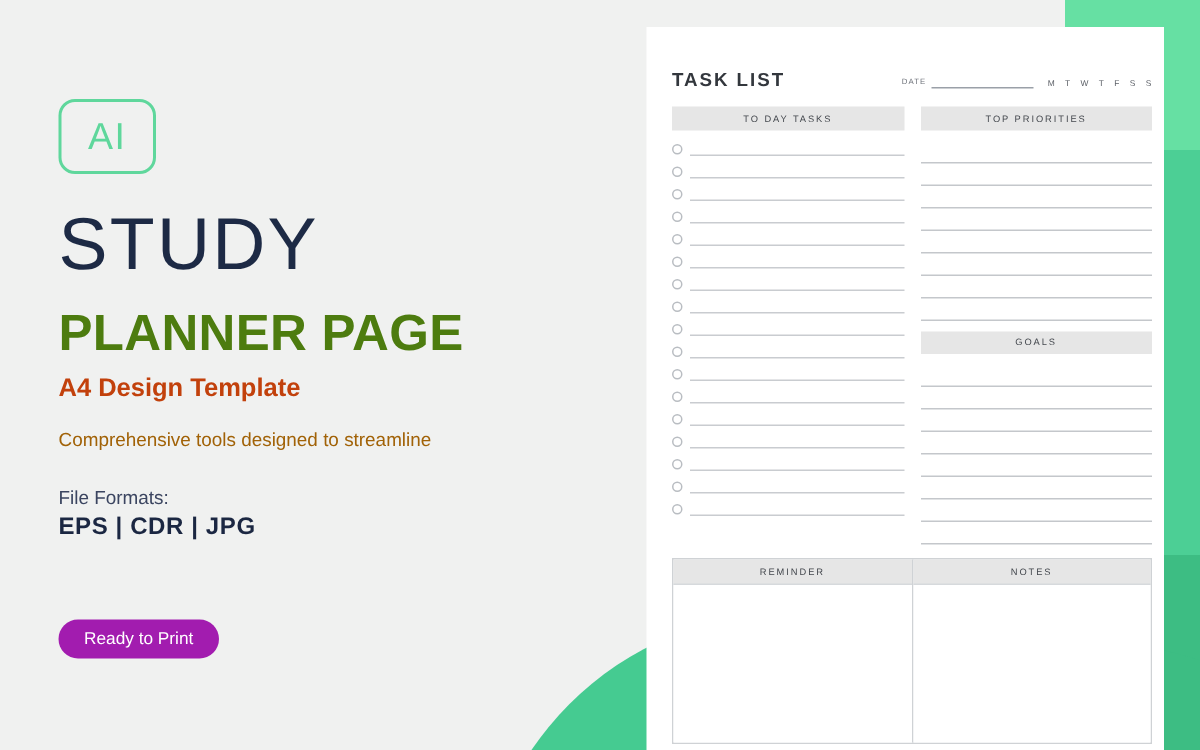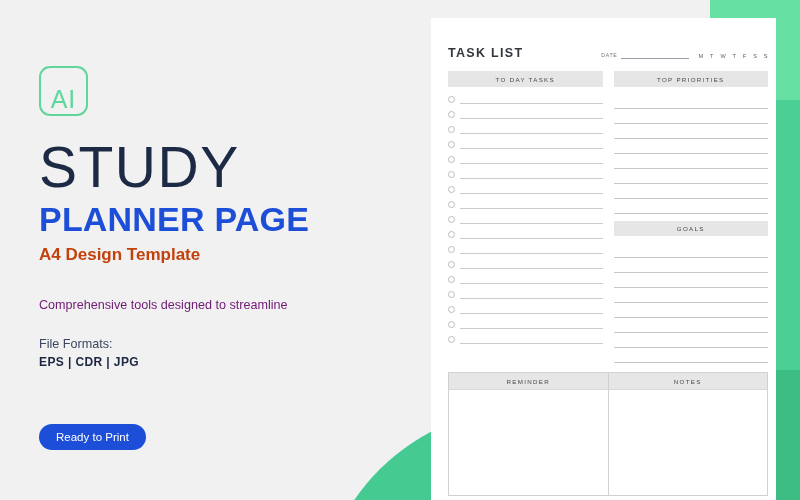--- a/index.html
+++ b/index.html
@@ -52,79 +52,79 @@
   }
 
   
   .promo {
     position: absolute;
     left: 0; top: 0;
     width: 420px; height: 500px;
     padding: 66px 0 0 39px;
   }
   .ai-badge {
-    width: 49px; height: 50px;
+    width: 65px; height: 50px;
     border: 2px solid #5fd79c;
     border-radius: 11px;
-    display: flex; align-items: flex-end; justify-content: center;
+    display: flex; align-items: center; justify-content: center;
     color: #5fd79c;
     font-size: 25px;
     font-weight: 300;
     letter-spacing: 1px;
     font-family: "Liberation Sans", sans-serif;
   }
   .t-study {
     margin-top: 22px;
-    font-size: 57px;
+    font-size: 49px;
     font-weight: 300;
     letter-spacing: 1.5px;
     color: #1d2a45;
     line-height: 1.05;
   }
   .t-planner {
-    margin-top: 3px;
+    margin-top: 15px;
     font-size: 34px;
     font-weight: bold;
     letter-spacing: 0.2px;
-    color: #1d4ed8;
+    color: #4d7c0f;
     line-height: 1.1;
   }
   .t-sub {
     margin-top: 7px;
     font-size: 17px;
     font-weight: bold;
     color: #c2410c;
   }
   .t-desc {
-    margin-top: 32px;
+    margin-top: 16px;
     font-size: 12.6px;
-    color: #701a75;
+    color: #a16207;
     line-height: 1.42;
   }
   .t-resp {
     margin-top: 20px;
     font-size: 12.6px;
     color: #3b4560;
   }
   .t-ff-label {
     margin-top: 22px;
     font-size: 12.6px;
     color: #3b4560;
   }
   .t-ff-values {
     margin-top: 4px;
-    font-size: 12px;
+    font-size: 16px;
     font-weight: bold;
     color: #1b2742;
     letter-spacing: 0.4px;
   }
   .pill {
     position: absolute;
-    left: 39px; top: 424px;
-    background: #1d4ed8;
+    left: 39px; top: 413px;
+    background: #a21caf;
     color: #ffffff;
     font-size: 11.5px;
     padding: 7px 17px;
     border-radius: 20px;
     display: inline-block;
   }
 
   
   .card {
     position: absolute;

